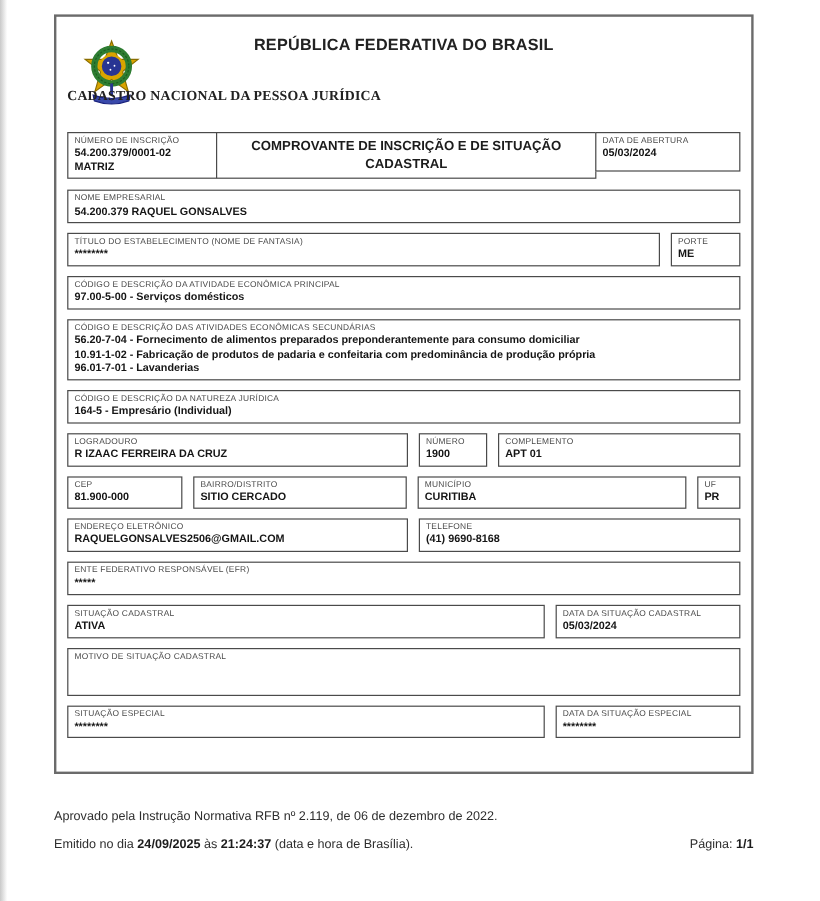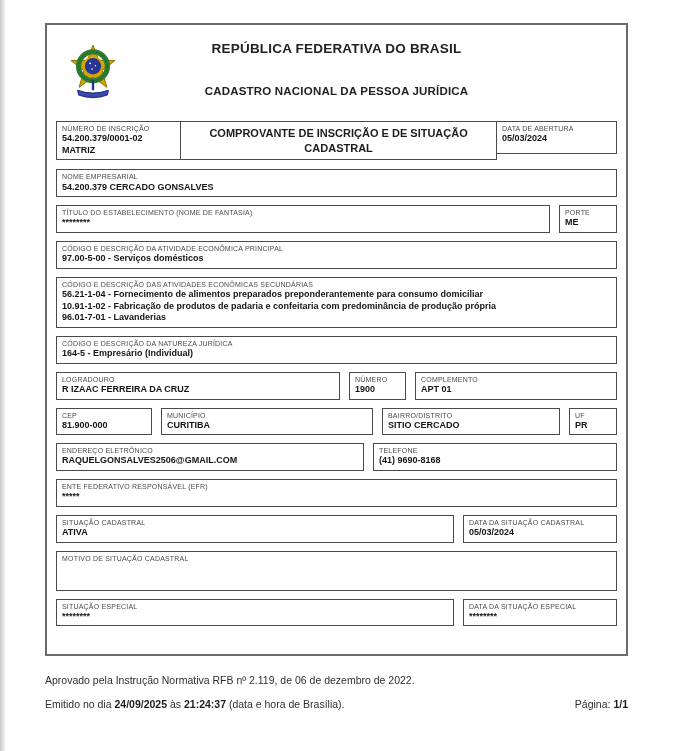--- a/index.html
+++ b/index.html
@@ -11,39 +11,40 @@
     overflow:hidden;
     color:#111;
   }
   .edge-shade{
     position:absolute;left:0;top:0;width:6px;height:100%;
     background:linear-gradient(to right,#c9c9c9,rgba(255,255,255,0));
     pointer-events:none;
   }
   .doc{
     position:absolute;
-    left:45px;top:23px;
+    left:45px;top:12px;
     width:583px;height:633px;
     box-sizing:border-box;
     border:2px solid #6b6b6b;
     background:#fff;
     padding:0 9px 6px 9px;
   }
   
   .doc-header{position:relative;height:96px;}
   .coat{position:absolute;left:13px;top:18px;width:48px;height:58px;}
   .h1{
     position:absolute;left:0;right:0;top:16px;
     text-align:center;font-weight:bold;font-size:13.5px;color:#222;
     letter-spacing:.2px;
   }
   .h2{
     position:absolute;left:0;right:0;top:60px;
-    text-align:center;font-weight:bold;font-size:11.5px;color:#222;
+    font-weight:bold;font-size:11.5px;color:#222;
     letter-spacing:.2px;
+    font-family:Liberation Serif, serif;
   }
   
   .row{display:flex;margin-bottom:8px;align-items:stretch;}
   .row.gapped{gap:9px;}
   .box{
     box-sizing:border-box;
     border:1px solid #4a4a4a;
     padding:2px 5px 3px 5px;
     background:#fff;
     overflow:hidden;
@@ -67,22 +68,22 @@
   }
   .doc-title{font-size:11px;font-weight:bold;color:#1c1c1c;line-height:1.35;}
   .row1 .col3{width:139px;margin-left:-1px;display:flex;flex-direction:column;}
   .row1 .cell-abertura{height:33px;}
   
   .w-porte{width:58px;}
   .w-logradouro{width:284px;}
   .w-numero{width:57px;}
   .w-cep{width:96px;}
   .w-bairro{width:178px;}
-  .w-uf{width:48px;}
-  .w-endereco{width:308px;}
+  .w-uf{width:36px;}
+  .w-endereco{width:284px;}
   .w-situacao{width:403px;}
   .w-datasit{width:156px;}
   .box.tall{min-height:40px;}
   
   .footer{
     position:absolute;left:45px;top:674px;width:583px;
     font-size:10.5px;color:#2e2e2e;
   }
   .footer .line1{margin-bottom:12px;}
   .footer .line2{display:flex;justify-content:space-between;}
@@ -124,21 +125,21 @@
       <div class="box cell-abertura">
         <div class="lbl">DATA DE ABERTURA</div>
         <div class="val">05/03/2024</div>
       </div>
     </div>
   </div>
 
   <div class="row">
     <div class="box grow">
       <div class="lbl">NOME EMPRESARIAL</div>
-      <div class="val">54.200.379 CERCADO GONSALVES</div>
+      <div class="val">54.200.379 RAQUEL GONSALVES</div>
     </div>
   </div>
 
   <div class="row gapped">
     <div class="box grow">
       <div class="lbl">TÍTULO DO ESTABELECIMENTO (NOME DE FANTASIA)</div>
       <div class="val">********</div>
     </div>
     <div class="box w-porte">
       <div class="lbl">PORTE</div>
@@ -149,21 +150,21 @@
   <div class="row">
     <div class="box grow">
       <div class="lbl">CÓDIGO E DESCRIÇÃO DA ATIVIDADE ECONÔMICA PRINCIPAL</div>
       <div class="val">97.00-5-00 - Serviços domésticos</div>
     </div>
   </div>
 
   <div class="row">
     <div class="box grow">
       <div class="lbl">CÓDIGO E DESCRIÇÃO DAS ATIVIDADES ECONÔMICAS SECUNDÁRIAS</div>
-      <div class="val">56.21-1-04 - Fornecimento de alimentos preparados preponderantemente para consumo domiciliar</div>
+      <div class="val">56.20-7-04 - Fornecimento de alimentos preparados preponderantemente para consumo domiciliar</div>
       <div class="val">10.91-1-02 - Fabricação de produtos de padaria e confeitaria com predominância de produção própria</div>
       <div class="val">96.01-7-01 - Lavanderias</div>
     </div>
   </div>
 
   <div class="row">
     <div class="box grow">
       <div class="lbl">CÓDIGO E DESCRIÇÃO DA NATUREZA JURÍDICA</div>
       <div class="val">164-5 - Empresário (Individual)</div>
     </div>
@@ -182,27 +183,27 @@
       <div class="lbl">COMPLEMENTO</div>
       <div class="val">APT 01</div>
     </div>
   </div>
 
   <div class="row gapped">
     <div class="box w-cep">
       <div class="lbl">CEP</div>
       <div class="val">81.900-000</div>
     </div>
-    <div class="box grow">
-      <div class="lbl">MUNICÍPIO</div>
-      <div class="val">CURITIBA</div>
-    </div>
     <div class="box w-bairro">
       <div class="lbl">BAIRRO/DISTRITO</div>
       <div class="val">SITIO CERCADO</div>
+    </div>
+    <div class="box grow">
+      <div class="lbl">MUNICÍPIO</div>
+      <div class="val">CURITIBA</div>
     </div>
     <div class="box w-uf">
       <div class="lbl">UF</div>
       <div class="val">PR</div>
     </div>
   </div>
 
   <div class="row gapped">
     <div class="box w-endereco">
       <div class="lbl">ENDEREÇO ELETRÔNICO</div>

